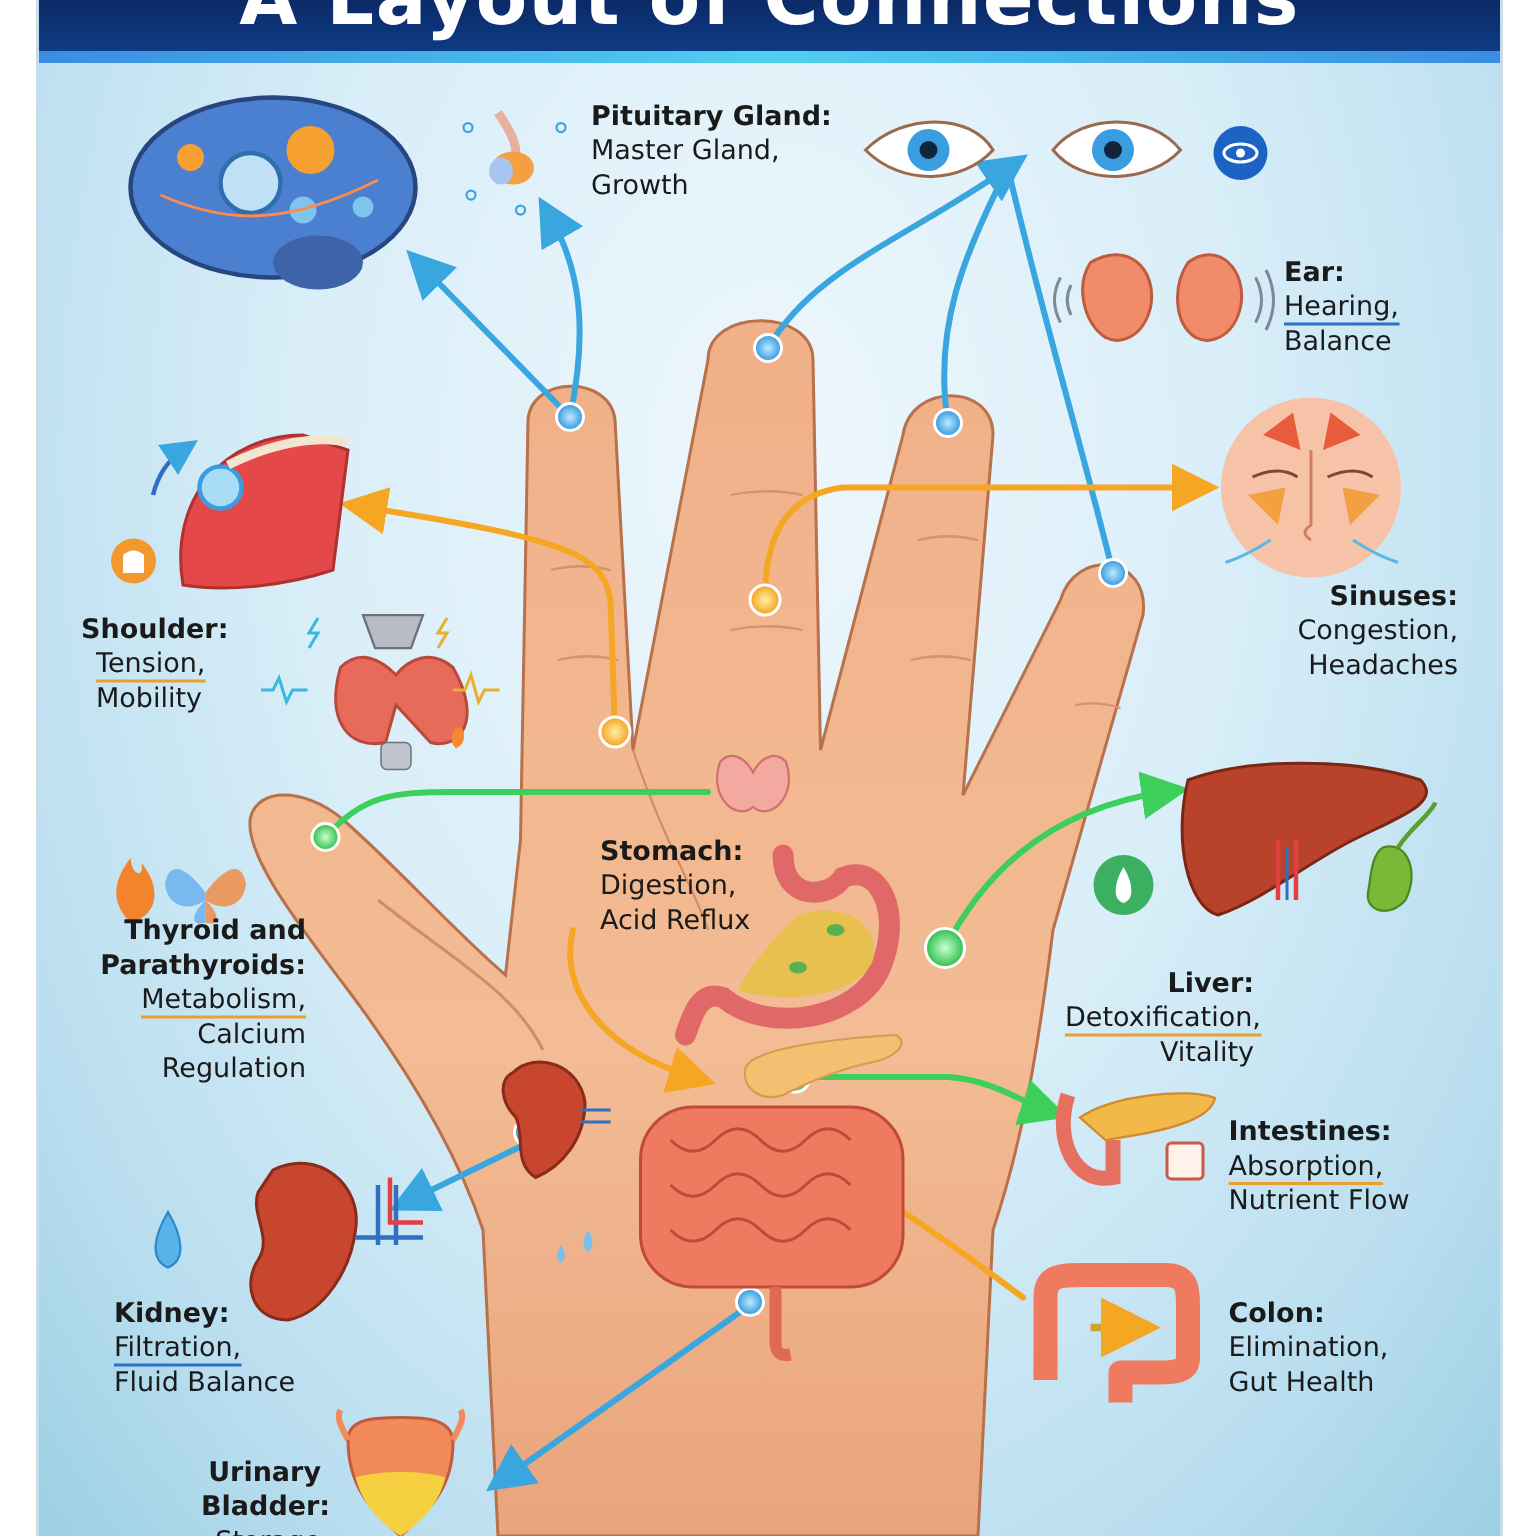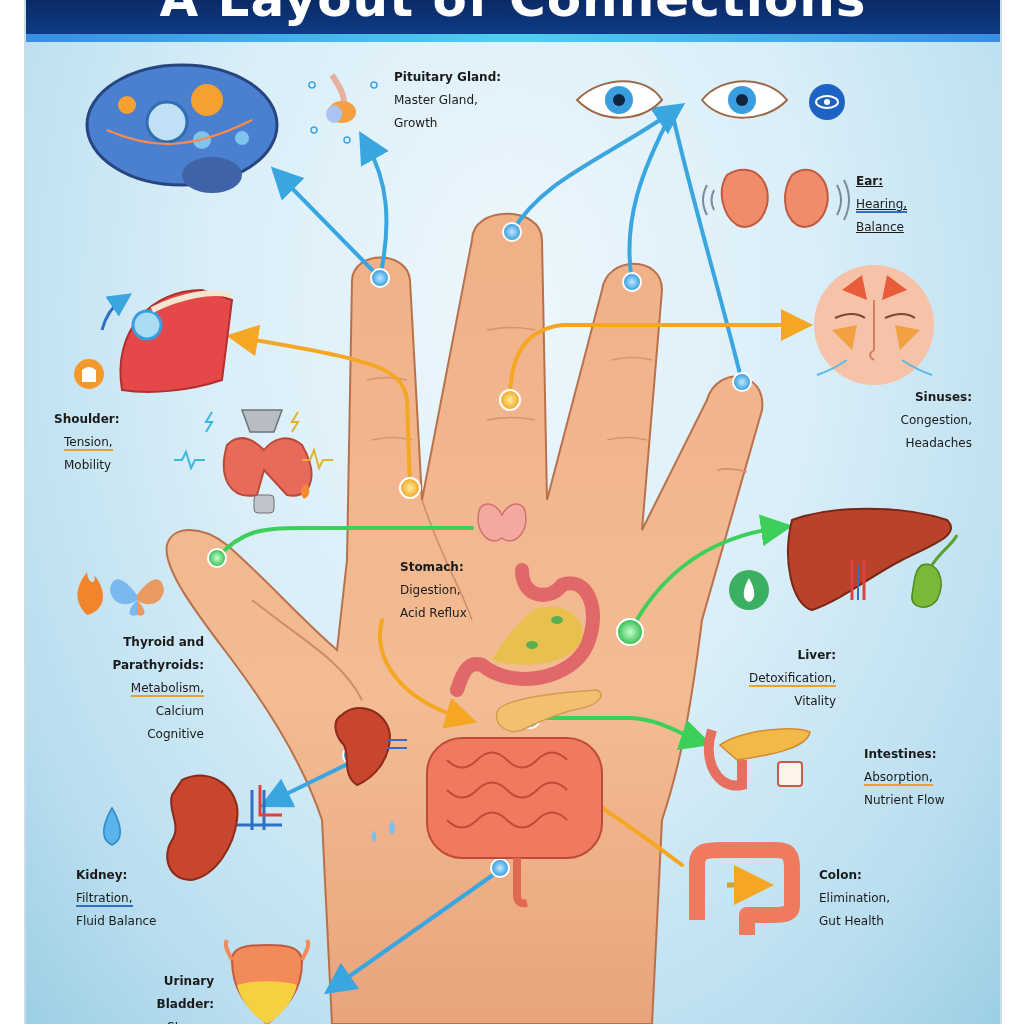--- a/index.html
+++ b/index.html
@@ -4,21 +4,21 @@
 <style>
   html, body { margin:0; padding:0; }
   body { width:1024px; height:1024px; background:#ffffff; overflow:hidden; position:relative; font-family:"DejaVu Sans", sans-serif; }
   .frame { position:absolute; left:24px; top:0; width:974px; height:1024px; overflow:hidden;
     background: radial-gradient(ellipse at 50% 30%, #eef7fc 0%, #d9eef8 45%, #b9deef 80%, #9ccfe4 100%);
     border-left:2px solid #c9dde8; border-right:2px solid #c9dde8; }
   .header { position:absolute; left:0; top:0; width:100%; height:34px; background:linear-gradient(180deg,#0b2a66 0%,#0e3b86 100%); overflow:hidden; }
   .header-title { position:absolute; left:0; width:100%; top:-30px; text-align:center; color:#ffffff; font-weight:bold; font-size:50px; letter-spacing:1px; white-space:nowrap; }
   .header-bar { position:absolute; left:0; top:34px; width:100%; height:8px; background:linear-gradient(90deg,#3a8de0,#4fd0f0 50%,#3a8de0); }
   svg.art { position:absolute; left:0; top:0; }
-  .label { position:absolute; color:#1a1a1a; font-size:12px; line-height:23px; }
+  .label { position:absolute; color:#1a1a1a; font-size:18px; line-height:23px; }
   .label .t { font-weight:bold; display:block; }
   .label .d { display:block; }
   .u-blue { border-bottom:2px solid #2f6fc4; }
   .u-orange { border-bottom:2px solid #e8a030; }
   .center { text-align:right; }
 </style>
 </head>
 <body>
 
 <div class="frame">
@@ -262,21 +262,21 @@
     </g>
   </svg>
 
   <div class="label" style="left:368px; top:66px;">
     <span class="t">Pituitary Gland:</span>
     <span class="d">Master Gland,</span>
     <span class="d">Growth</span>
   </div>
 
 
-  <div class="label" style="left:830px; top:170px;text-decoration:underline;">
+  <div class="label" style="left:830px; top:170px;">
     <span class="t">Ear:</span>
     <span class="d"><span class="u-blue">Hearing,</span></span>
     <span class="d">Balance</span>
   </div>
 
 
   <div class="label center" style="left:774px; top:386px; width:172px;">
     <span class="t">Sinuses:</span>
     <span class="d">Congestion,</span>
     <span class="d">Headaches</span>
@@ -287,36 +287,36 @@
     <span class="d">Digestion,</span>
     <span class="d">Acid Reflux</span>
   </div>
 
   <div class="label" style="left:28px; top:408px;">
     <span class="t">Shoulder:</span>
     <span class="d" style="padding-left:10px;"><span class="u-orange">Tension,</span></span>
     <span class="d" style="padding-left:10px;">Mobility</span>
   </div>
 
-  <div class="label center" style="left:28px; top:631px; width:150px;">
+  <div class="label center" style="left:28px; top:609px; width:150px;">
     <span class="t">Thyroid and</span>
     <span class="t">Parathyroids:</span>
     <span class="d"><span class="u-orange">Metabolism,</span></span>
     <span class="d">Calcium</span>
-    <span class="d">Cognitive</span>
+    <span class="d">Regulation</span>
   </div>
 
   <div class="label center" style="left:684px; top:622px; width:126px;margin-top:22px;">
     <span class="t">Liver:</span>
     <span class="d"><span class="u-orange">Detoxification,</span></span>
     <span class="d">Vitality</span>
   </div>
 
 
-  <div class="label" style="left:793px; top:743px;margin-left:45px;">
+  <div class="label" style="left:793px; top:743px;">
     <span class="t">Intestines:</span>
     <span class="d"><span class="u-orange">Absorption,</span></span>
     <span class="d">Nutrient Flow</span>
   </div>
 
   <div class="label" style="left:50px; top:864px;">
     <span class="t">Kidney:</span>
     <span class="d"><span class="u-blue">Filtration,</span></span>
     <span class="d">Fluid Balance</span>
   </div>

